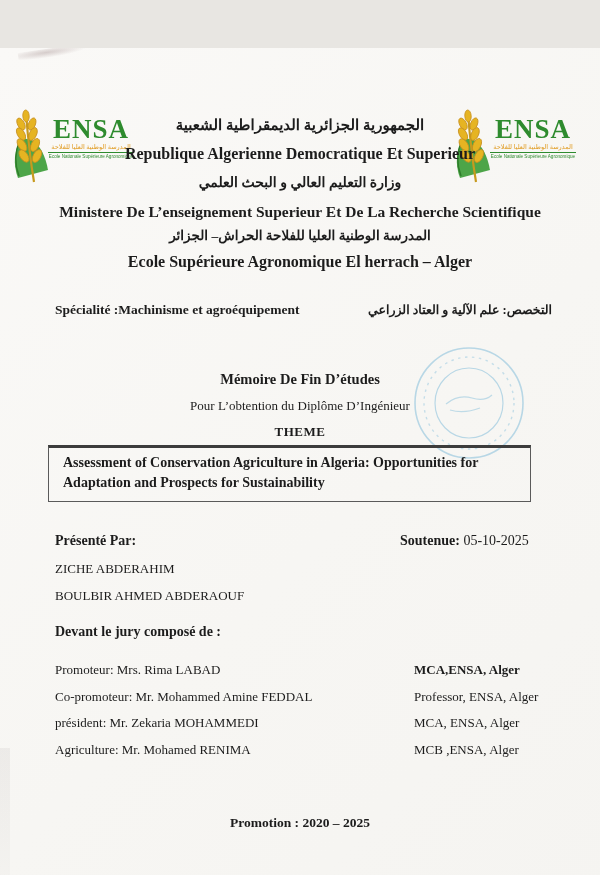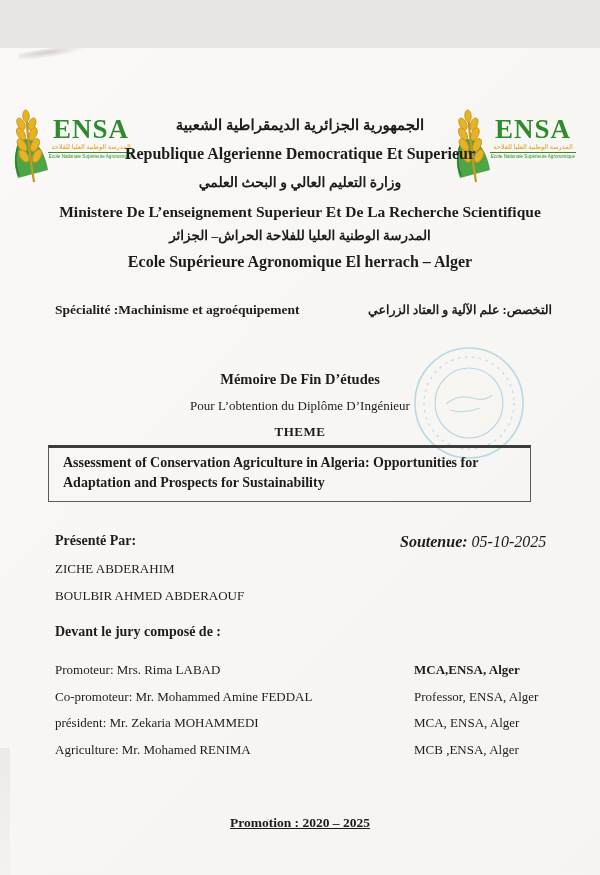--- a/index.html
+++ b/index.html
@@ -57,33 +57,33 @@
   .theme-label { left:0; right:0; top:376px; font-size:13px; letter-spacing:.5px; }
   .theme-box { left:48px; top:397px; width:483px; min-height:51px;
     border:1px solid #5a5a5a; border-top:3px solid #3c3c3c;
     padding:5px 14px 7px; font-size:14px; line-height:1.45; }
 
   
   .stamp { left:408px; top:296px; opacity:.6; pointer-events:none; }
 
   
   .presented-label { left:55px; top:485px; font-size:14px; }
-  .soutenue { left:400px; top:485px; font-size:16px;font-style:italic; }
+  .soutenue { left:400px; top:485px; font-size:14px; }
   .author1 { left:55px; top:513px; font-size:13px; }
   .author2 { left:55px; top:540px; font-size:13px; }
 
   
   .jury-heading { left:55px; top:576px; font-size:14px; }
   .jury-list { left:55px; right:55px; top:614px; }
   .jury-row { display:flex; align-items:baseline; height:26.5px;gap:14px; }
   .jury-role { width:345px; font-size:13px; }
   .jury-aff { font-size:13px; }
 
   
-  .promotion { left:0; right:0; top:767px; font-size:13.5px;text-decoration:underline; }
+  .promotion { left:0; right:0; top:767px; font-size:13.5px; }
 </style>
 </head>
 <body>
 
 <div class="page">
 
   <div class="smudge-tl"></div>
   <div class="smudge-bl"></div>
 
   <div class="logo logo-left">

